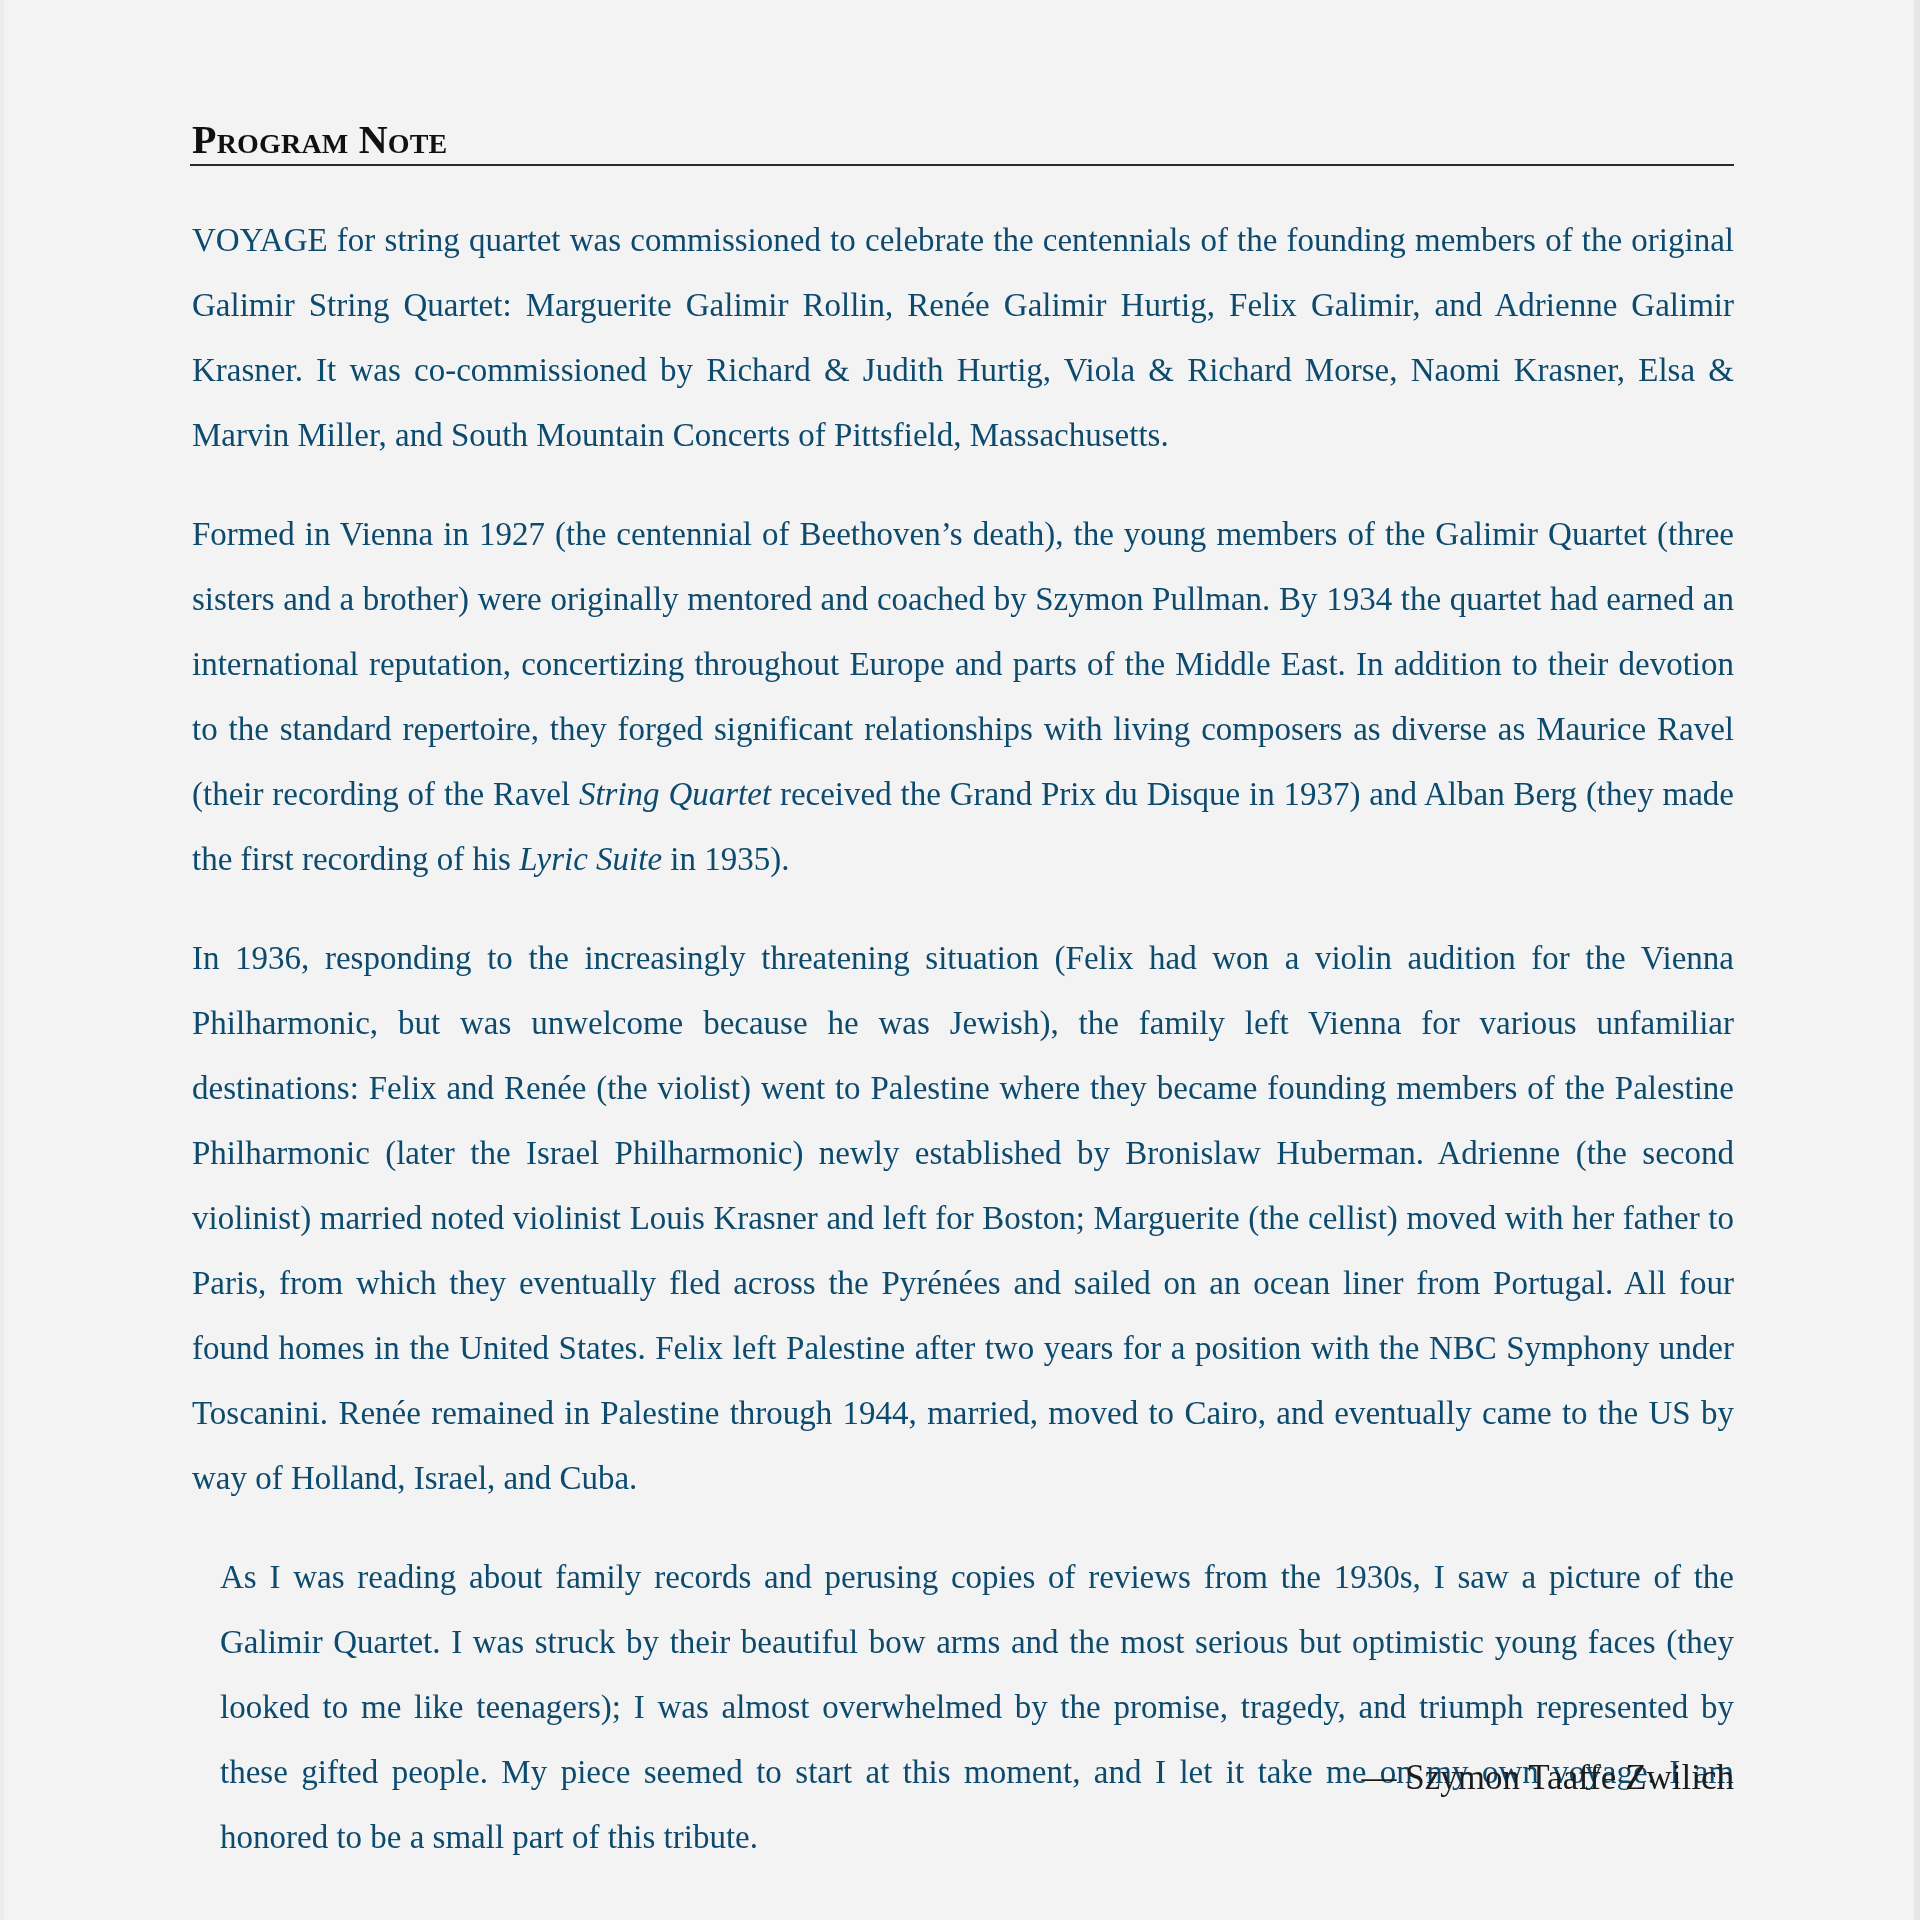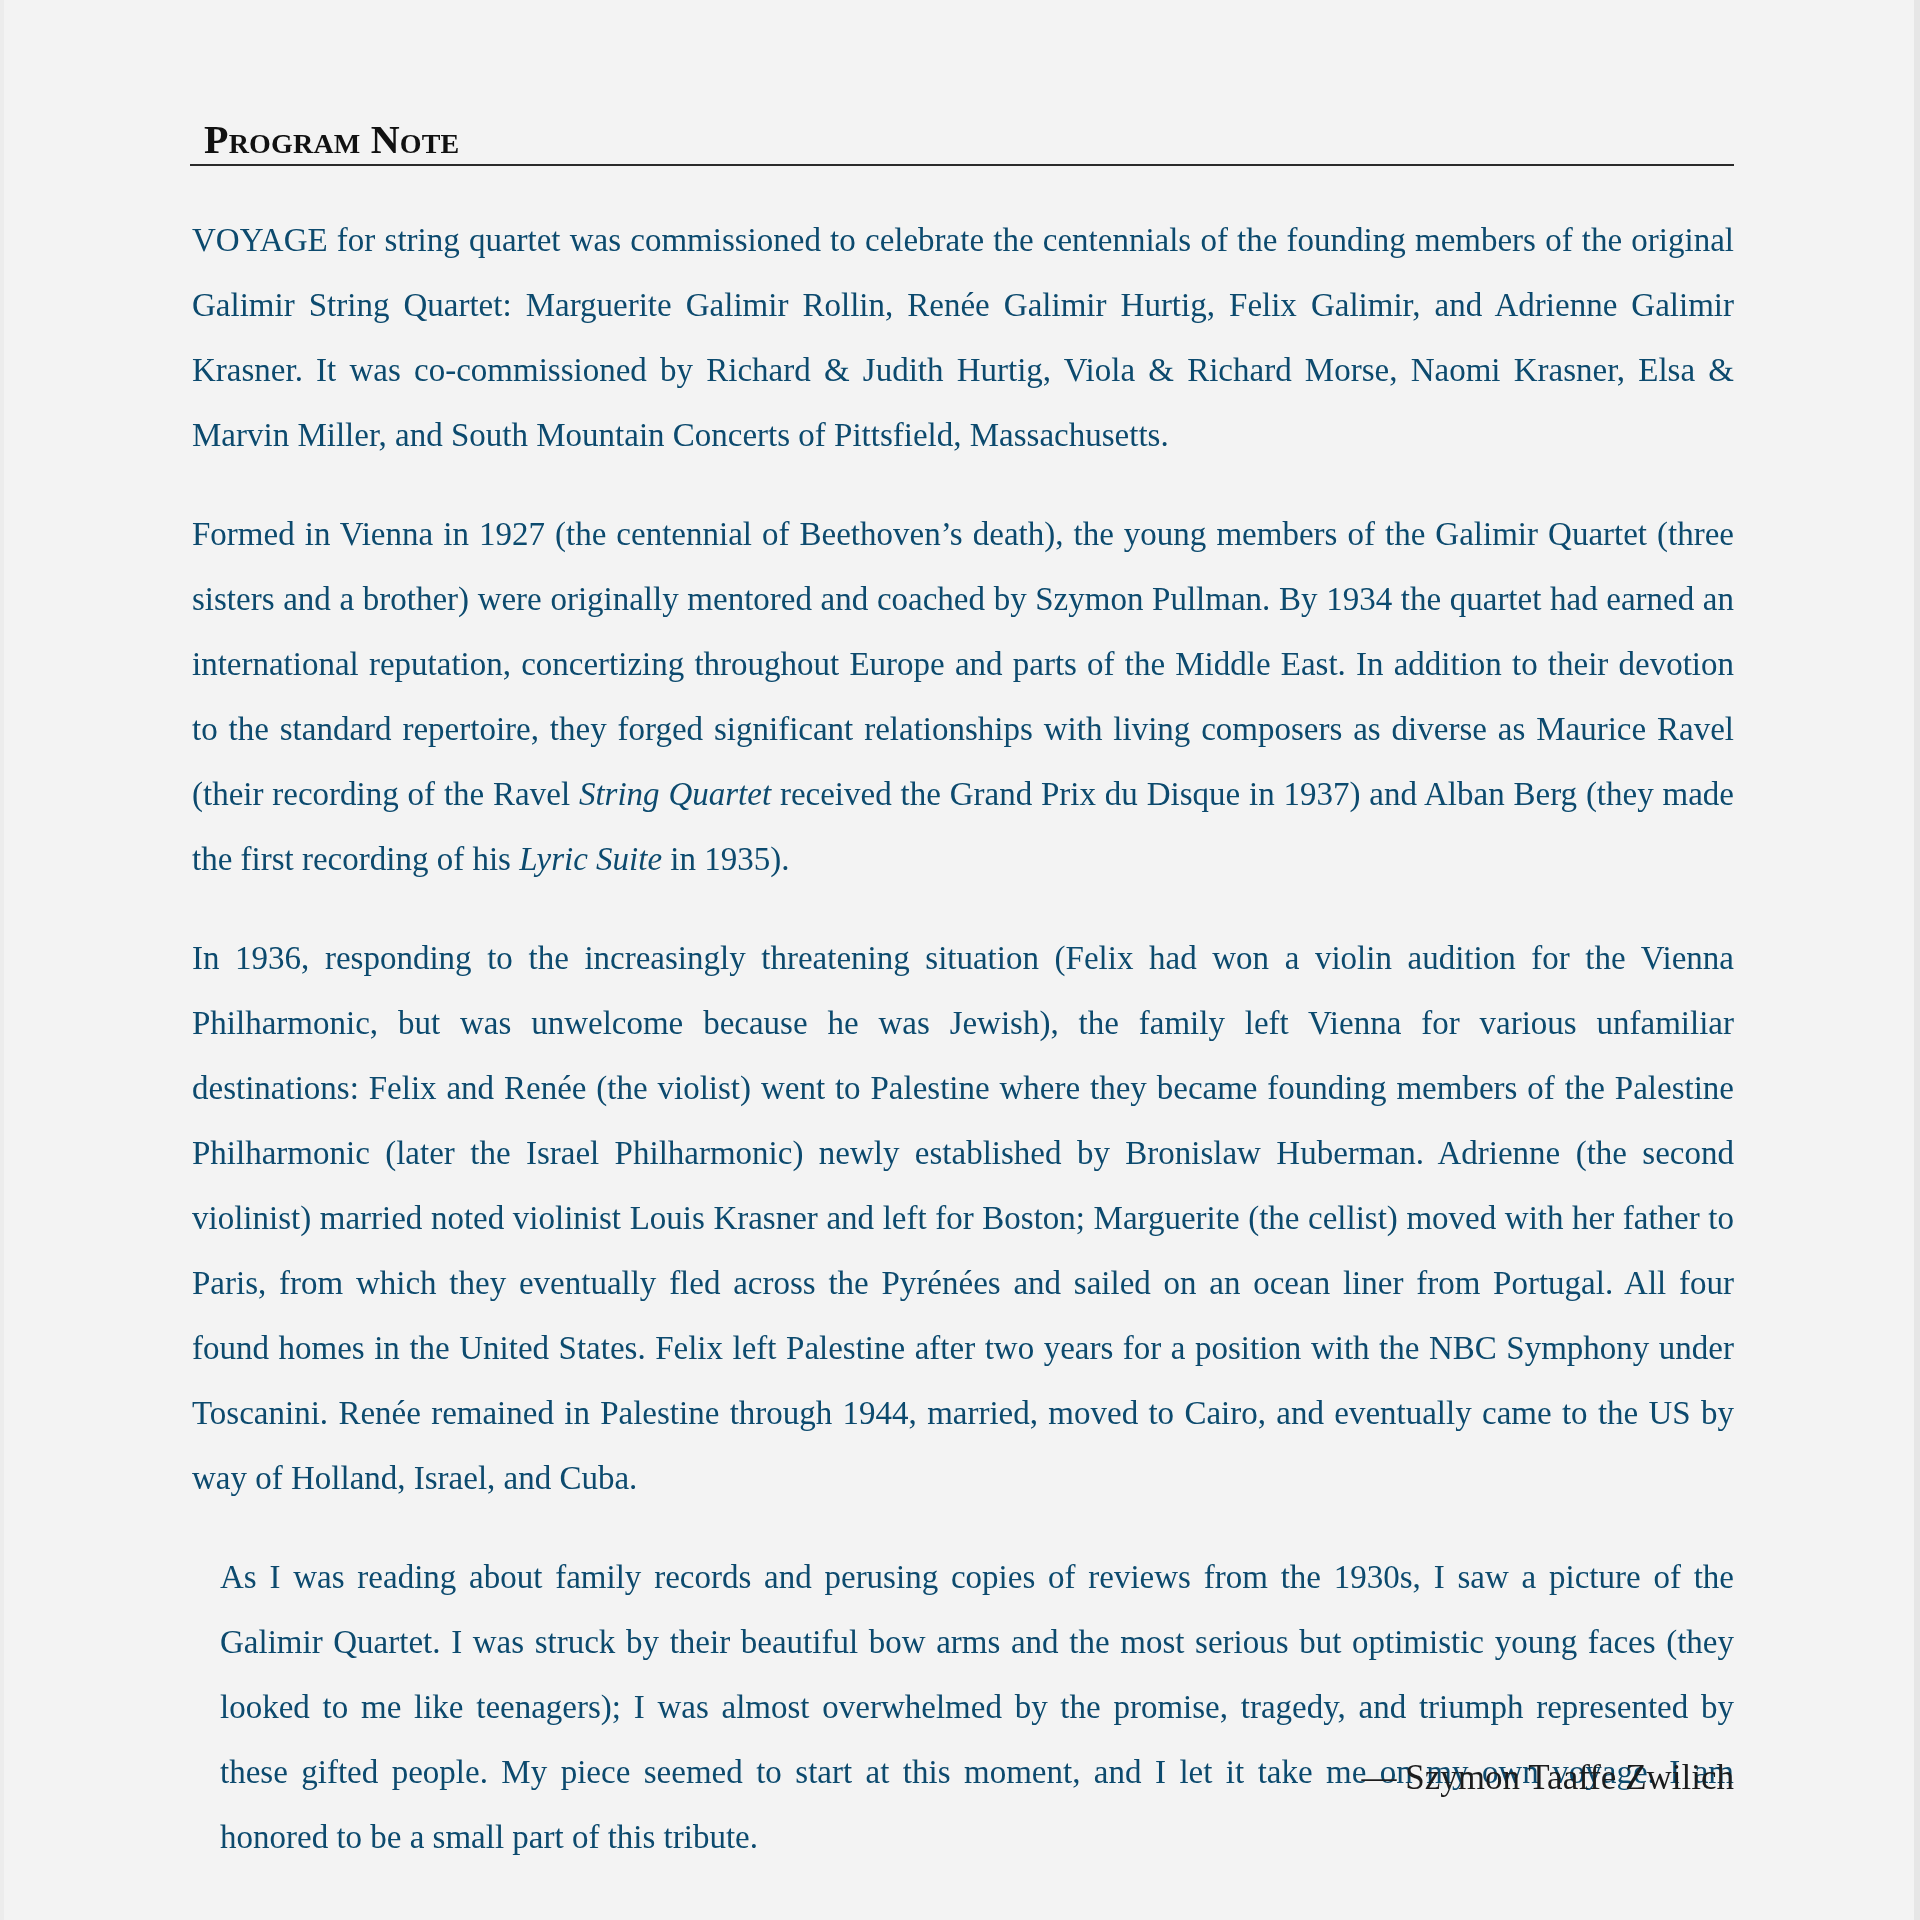--- a/index.html
+++ b/index.html
@@ -29,21 +29,21 @@
       top: 116px;
       width: 1542px;
     }
     .heading {
       font-family: "Liberation Serif", "DejaVu Serif", serif;
       font-weight: bold;
       font-size: 40px;
       font-variant: small-caps;
       letter-spacing: 0.2px;
       line-height: 48px;
-      margin: 0 0 0 12px;
+      margin: 0 0 0 0;
       padding-bottom: 0;
       color: #111;
     }
     .heading-rule {
       height: 0;
       border-top: 2px solid #2a2a2a;
       margin-top: 0;
       margin-left: -2px;
     }
     .body-text {

